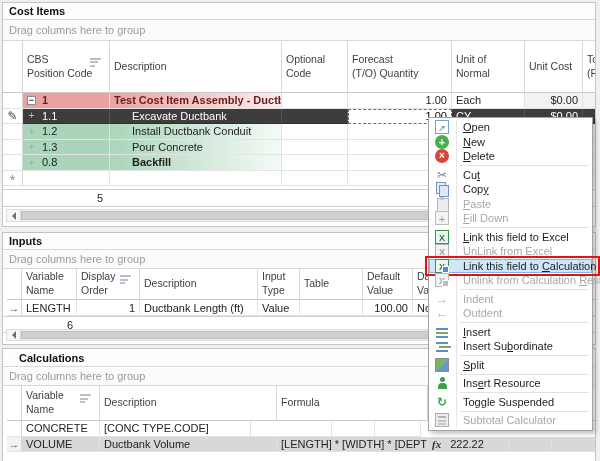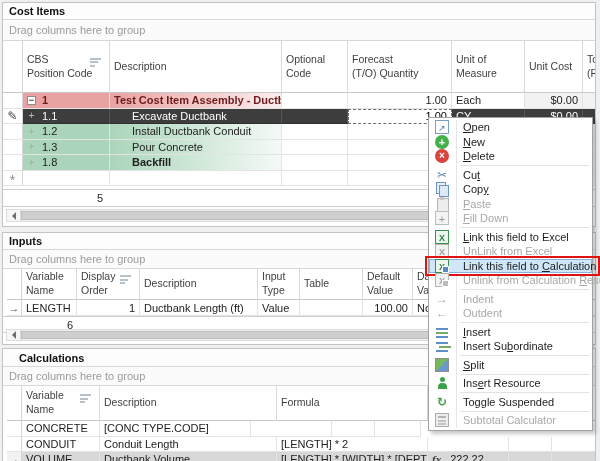--- a/index.html
+++ b/index.html
@@ -134,21 +134,21 @@
         <div class="g-cell" data-key="optional" style="width: 66px;">
           <span class="hlabel">Optional
 Code</span>
         </div>
         <div class="g-cell" data-key="forecast" style="width: 104px;">
           <span class="hlabel">Forecast
 (T/O) Quantity</span>
         </div>
         <div class="g-cell" data-key="uom" style="width: 73px;">
           <span class="hlabel">Unit of
-Measure</span>
+Normal</span>
         </div>
         <div class="g-cell" data-key="unit_cost" style="width: 58px;">
           <span class="hlabel">Unit Cost</span>
         </div>
         <div class="g-cell" data-key="total" style="width: 60px;">
           <span class="hlabel">Total
 (Forecast)</span>
         </div>
       </div>
       <div class="g-row g-body assembly" style="height: 15.5px;">
@@ -222,21 +222,21 @@
         <div class="g-cell" data-key="optional" style="width: 66px;"></div>
         <div class="g-cell right" data-key="forecast" style="width: 104px;"></div>
         <div class="g-cell" data-key="uom" style="width: 73px;"></div>
         <div class="g-cell right shaded" data-key="unit_cost" style="width: 58px;"></div>
         <div class="g-cell right shaded" data-key="total" style="width: 60px;"></div>
       </div>
       <div class="g-row g-body child" style="height: 15.5px;">
         <div class="g-cell ind" data-key="indicator" style="width: 20px;"></div>
         <div class="g-cell" data-key="cbs" style="width: 87px;">
           <span class="exp-plus">+</span>
-          <span>1.8</span>
+          <span>0.8</span>
         </div>
         <div class="g-cell" data-key="description" style="width: 172px; font-weight: bold;">
           <span>Backfill</span>
         </div>
         <div class="g-cell" data-key="optional" style="width: 66px;"></div>
         <div class="g-cell right" data-key="forecast" style="width: 104px;"></div>
         <div class="g-cell" data-key="uom" style="width: 73px;"></div>
         <div class="g-cell right shaded" data-key="unit_cost" style="width: 58px;"></div>
         <div class="g-cell right shaded" data-key="total" style="width: 60px;"></div>
       </div>
@@ -375,35 +375,20 @@
           <span class="hlabel"></span>
         </div>
       </div>
       <div class="g-row g-body " style="height: 15.5px;">
         <div class="g-cell ind" data-key="indicator" style="width: 15px;"></div>
         <div class="g-cell" data-key="var_name" style="width: 78px;">
           <span>CONCRETE</span>
         </div>
         <div class="g-cell" data-key="formula" style="width: 151px;">
           <span>[CONC TYPE.CODE]</span>
-        </div>
-        <div class="g-cell" data-key="result" style="width: 81px;"></div>
-        <div class="g-cell" data-key="pad1" style="width: 43px;"></div>
-        <div class="g-cell" data-key="pad2" style="width: 46px;"></div>
-      </div>
-      <div class="g-row g-body " style="height: 15.5px;">
-        <div class="g-cell ind" data-key="indicator" style="width: 15px;"></div>
-        <div class="g-cell" data-key="var_name" style="width: 78px;">
-          <span>CONDUIT</span>
-        </div>
-        <div class="g-cell" data-key="description" style="width: 177px;">
-          <span>Conduit Length</span>
-        </div>
-        <div class="g-cell" data-key="formula" style="width: 151px;">
-          <span>[LENGTH] * 2</span>
         </div>
         <div class="g-cell" data-key="result" style="width: 81px;"></div>
         <div class="g-cell" data-key="pad1" style="width: 43px;"></div>
         <div class="g-cell" data-key="pad2" style="width: 46px;"></div>
       </div>
       <div class="g-row g-body hoverrow" style="height: 15.5px;">
         <div class="g-cell ind" data-key="indicator" style="width: 15px;">
           <span class="rowarrow">→</span>
         </div>
         <div class="g-cell" data-key="var_name" style="width: 78px;">

